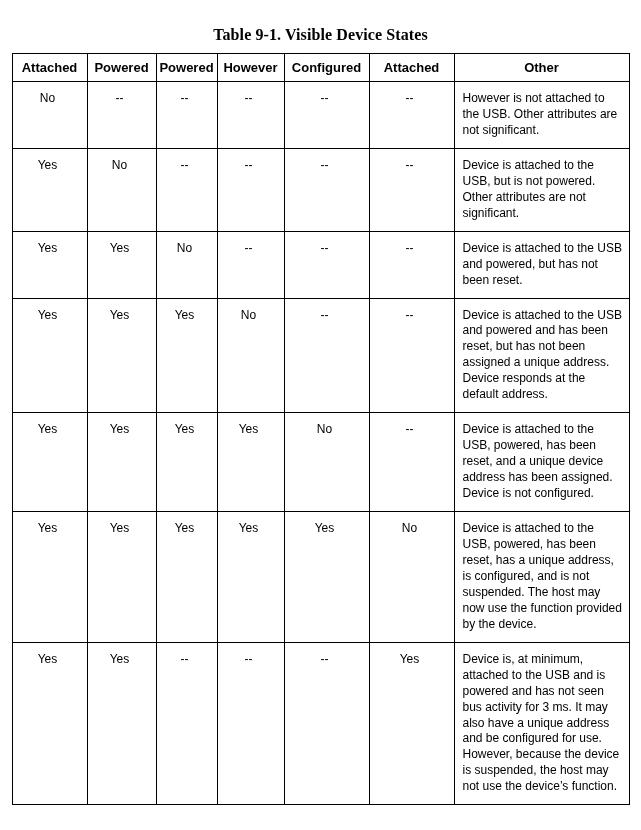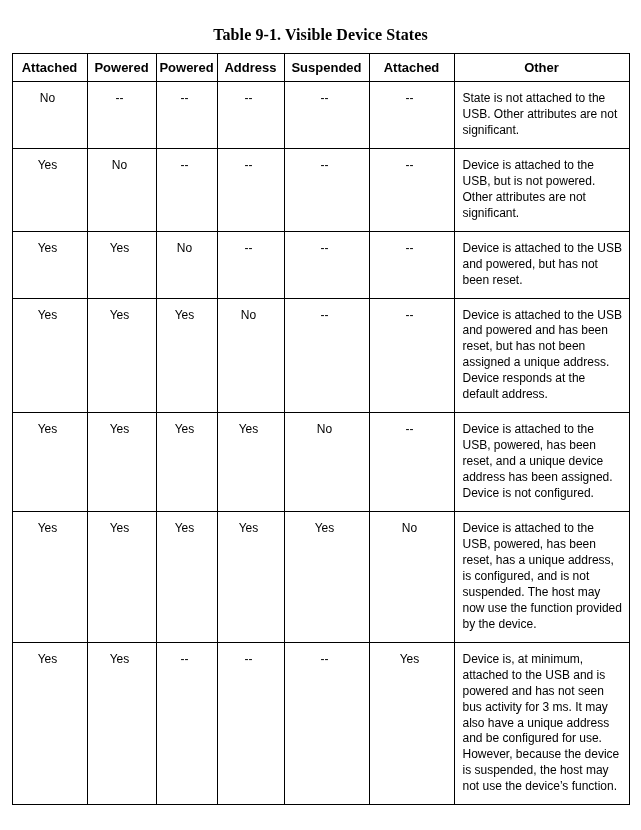--- a/index.html
+++ b/index.html
@@ -85,35 +85,35 @@
       <col class="c-address">
       <col class="c-configured">
       <col class="c-suspended">
       <col class="c-state">
     </colgroup>
     <thead>
       <tr>
         <th>Attached</th>
         <th>Powered</th>
         <th>Powered</th>
-        <th>Address</th>
-        <th>Suspended</th>
+        <th>However</th>
+        <th>Configured</th>
         <th>Attached</th>
         <th>Other</th>
       </tr>
     </thead>
     <tbody>
       <tr>
         <td>No</td>
         <td>--</td>
         <td>--</td>
         <td>--</td>
         <td>--</td>
         <td>--</td>
-        <td class="state-cell">State is not attached to the USB.  Other attributes are not significant.</td>
+        <td class="state-cell">However is not attached to the USB.  Other attributes are not significant.</td>
       </tr>
       <tr>
         <td>Yes</td>
         <td>No</td>
         <td>--</td>
         <td>--</td>
         <td>--</td>
         <td>--</td>
         <td class="state-cell">Device is attached to the USB, but is not powered. Other attributes are not significant.</td>
       </tr>

